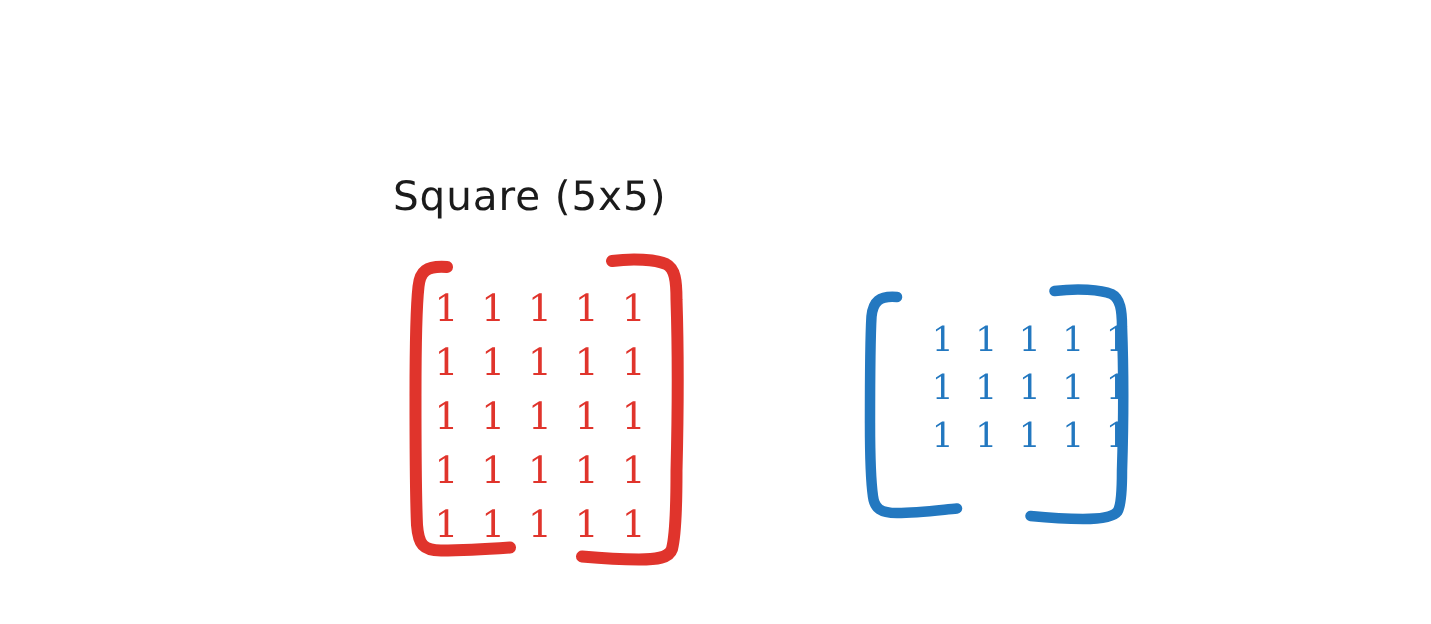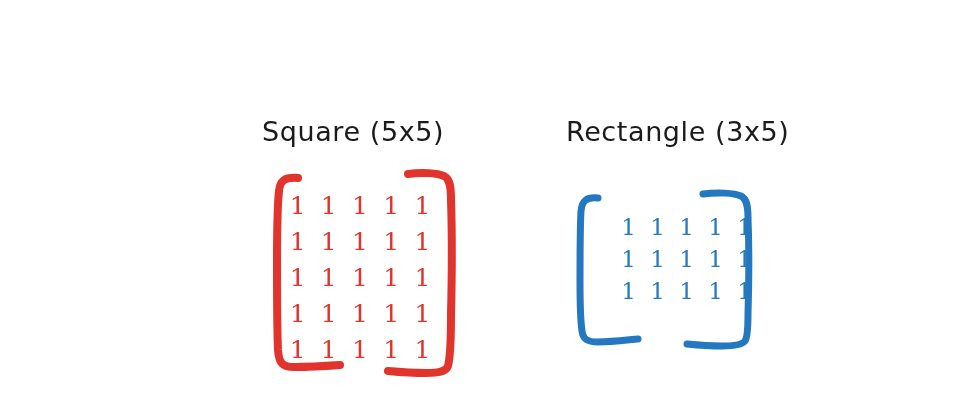--- a/index.html
+++ b/index.html
@@ -131,21 +131,20 @@
         <div class="cell">1</div>
         <div class="cell">1</div>
         <div class="cell">1</div>
         <div class="cell">1</div>
         <div class="cell">1</div>
       </div>
   </div>
 
   <div class="matrix-block" id="rect-block">
 
-    <div class="matrix-title">Rectangle (3x5)</div>
 
     <svg class="bracket-layer" width="240" height="180" viewBox="0 0 240 180">
 
       <path d="M 26 12 C 14 11 10 15 9 25 C 8 42 8 68 8 96 C 8 120 9 138 10 145
                C 11 153 15 156 26 156 C 40 156 55 154 66 153" fill="none" stroke="#2378C0" stroke-width="7" stroke-linecap="round" stroke-linejoin="round"></path>
 
       <path d="M 131 8 C 146 6 162 7 169 10 C 175 13 176 21 176 32
                C 177 58 177 96 176 128 C 176 143 175 152 173 155
                C 170 159 161 160 150 160 C 137 160 125 159 115 158" fill="none" stroke="#2378C0" stroke-width="7" stroke-linecap="round" stroke-linejoin="round"></path>
     </svg>

